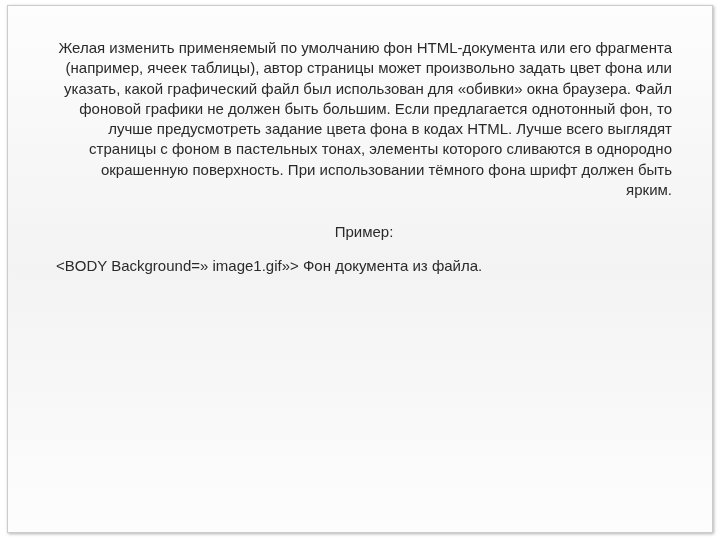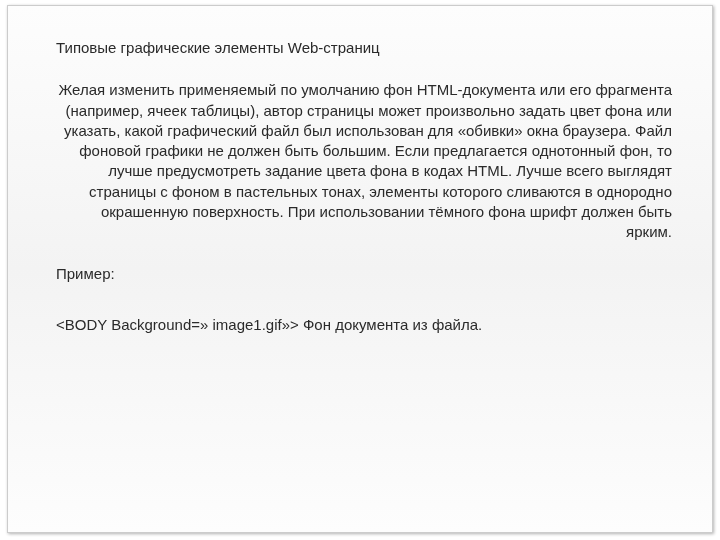--- a/index.html
+++ b/index.html
@@ -40,31 +40,31 @@
       padding-left: 4px;
     }
     .bullet-label {
       display: inline;
     }
     .para {
       margin-bottom: 22px;
       text-align: right;
     }
     .example-heading {
-      margin-bottom: 30px;
+      margin-bottom: 14px;
+      text-align: center;
     }
     .code-line {
       margin-bottom: 22px;
     }
   </style>
 </head>
 <body>
 
 <div class="slide">
-  <div class="title">Типовые графические элементы Web-страниц</div>
 
 
   <div class="para">Желая изменить применяемый по умолчанию фон HTML-документа или его фрагмента (например, ячеек таблицы), автор страницы может произвольно задать цвет фона или указать, какой графический файл был использован для «обивки» окна браузера. Файл фоновой графики не должен быть большим. Если предлагается однотонный фон, то лучше предусмотреть задание цвета фона в кодах HTML. Лучше всего выглядят страницы с фоном в пастельных тонах, элементы которого сливаются в однородно окрашенную поверхность. При использовании тёмного фона шрифт должен быть ярким.</div>
 
   <div class="example-heading">Пример:</div>
 
   <div class="code-line">&lt;BODY Background=» image1.gif»&gt; Фон документа из файла.</div>
 </div>
 
 </body></html>

